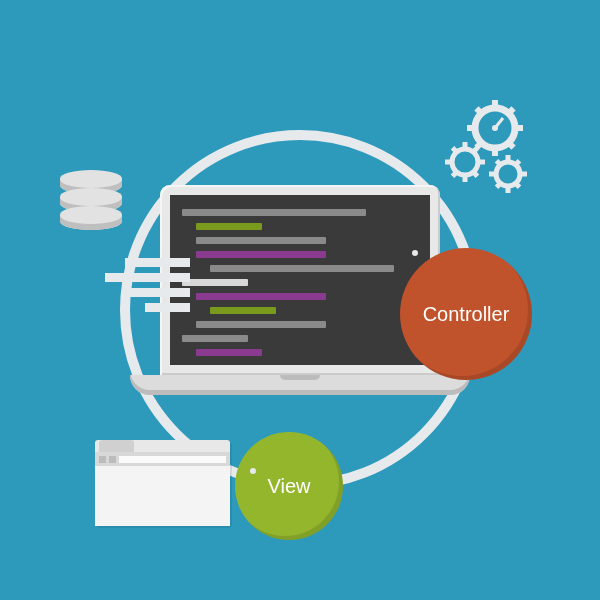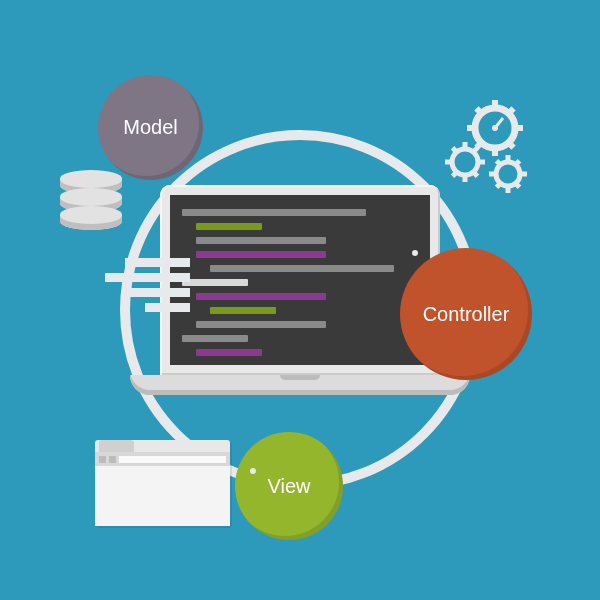--- a/index.html
+++ b/index.html
@@ -263,23 +263,20 @@
   <div class="browser">
     <div class="browser-tab"></div>
     <div class="browser-bar">
       <div class="sq"></div>
         <div class="sq"></div>
       <div class="addr"></div>
     </div>
     <div class="browser-body"></div>
   </div>
 
-  <div class="circ circ-model">
-    <span>Model</span>
-  </div>
   <div class="circ circ-view">
     <span>View</span>
   </div>
   <div class="circ circ-controller">
     <span>Controller</span>
   </div>
 
   <div class="dot" style="left:198px; top:162px;"></div>
   <div class="dot" style="left:412px; top:250px;"></div>
   <div class="dot" style="left:250px; top:468px;"></div>

